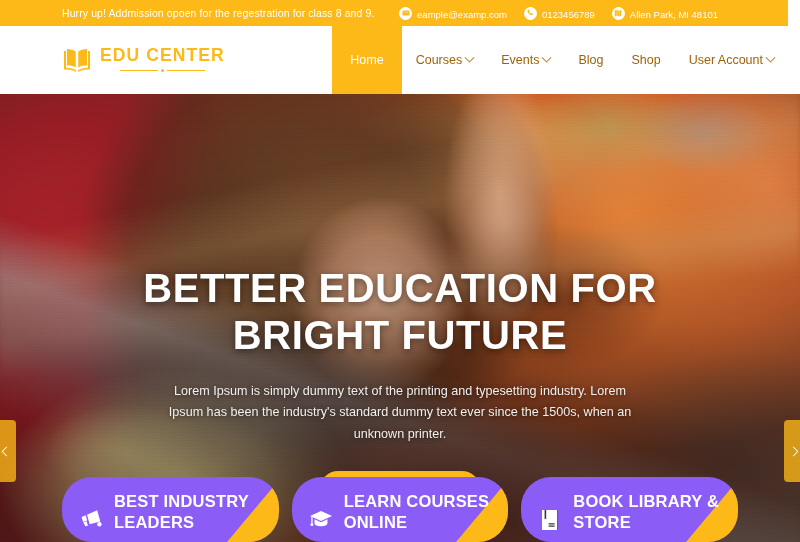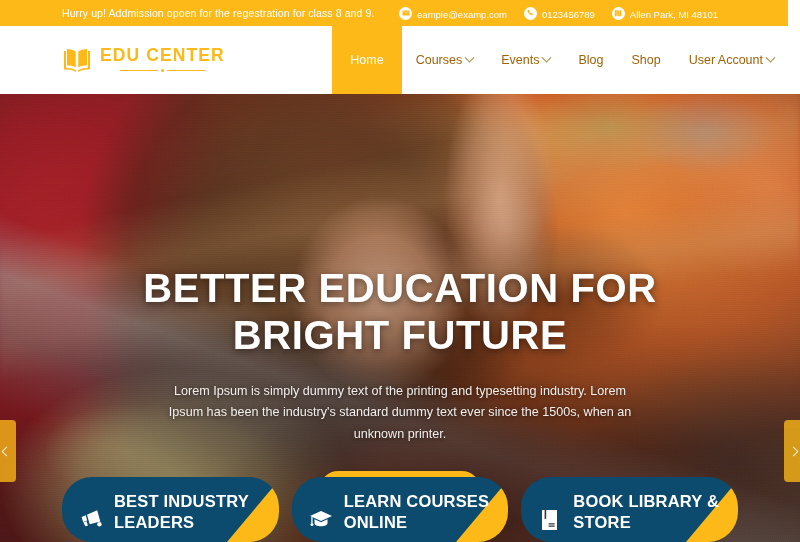--- a/index.html
+++ b/index.html
@@ -249,21 +249,21 @@
   .features {
     position:absolute;
     left:62px; bottom:0;
     width:676px; height:65px;
     display:flex; gap:13px;
     z-index:5;
   }
   .feature {
     position:relative;
     flex:1 1 0;
-    background:#0c4a6e;
+    background:#8b5cf6;
     overflow:hidden;
     display:flex; align-items:flex-start;
     padding:14px 0 0 16px;
     cursor:pointer;
     border-radius:30px;
   }
   .feature-icon {
     width:26px; flex:0 0 26px;
     display:flex; align-items:center; justify-content:center;
     margin-top:18px;

